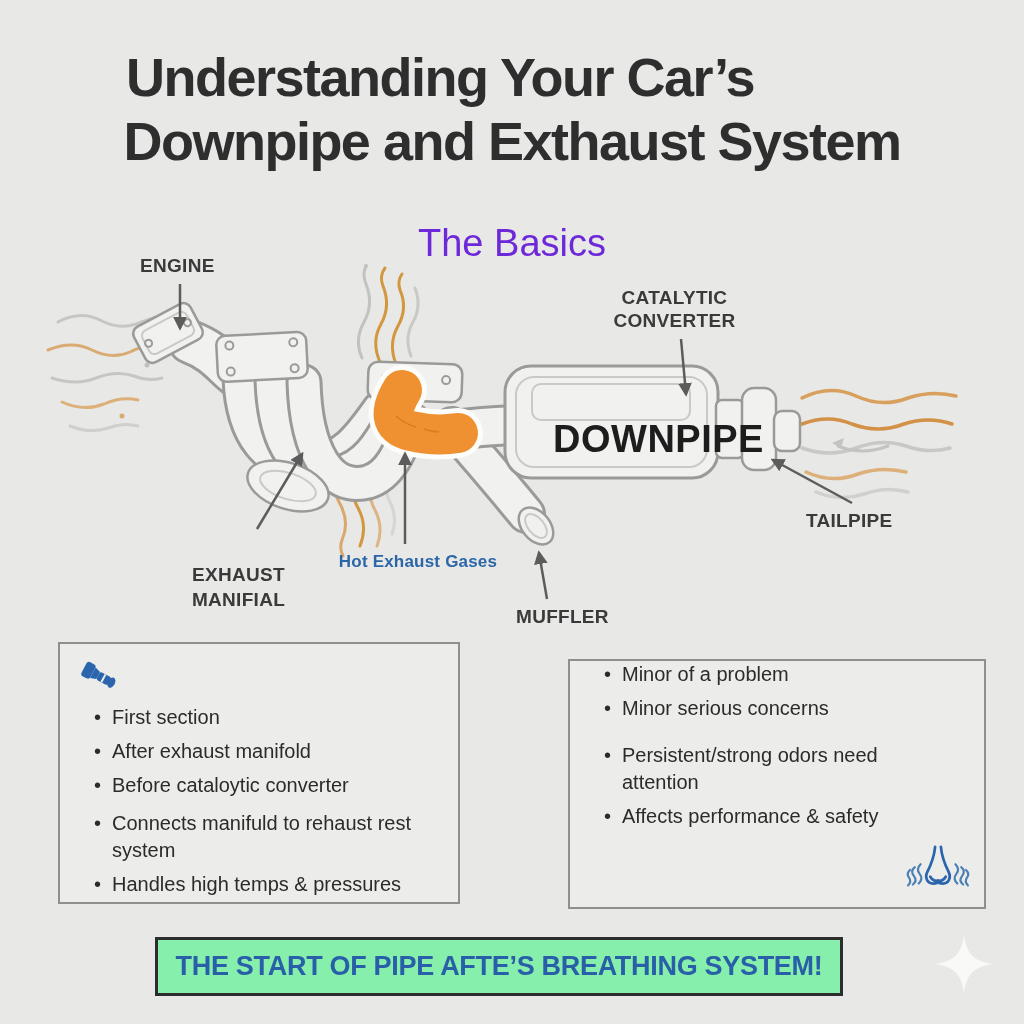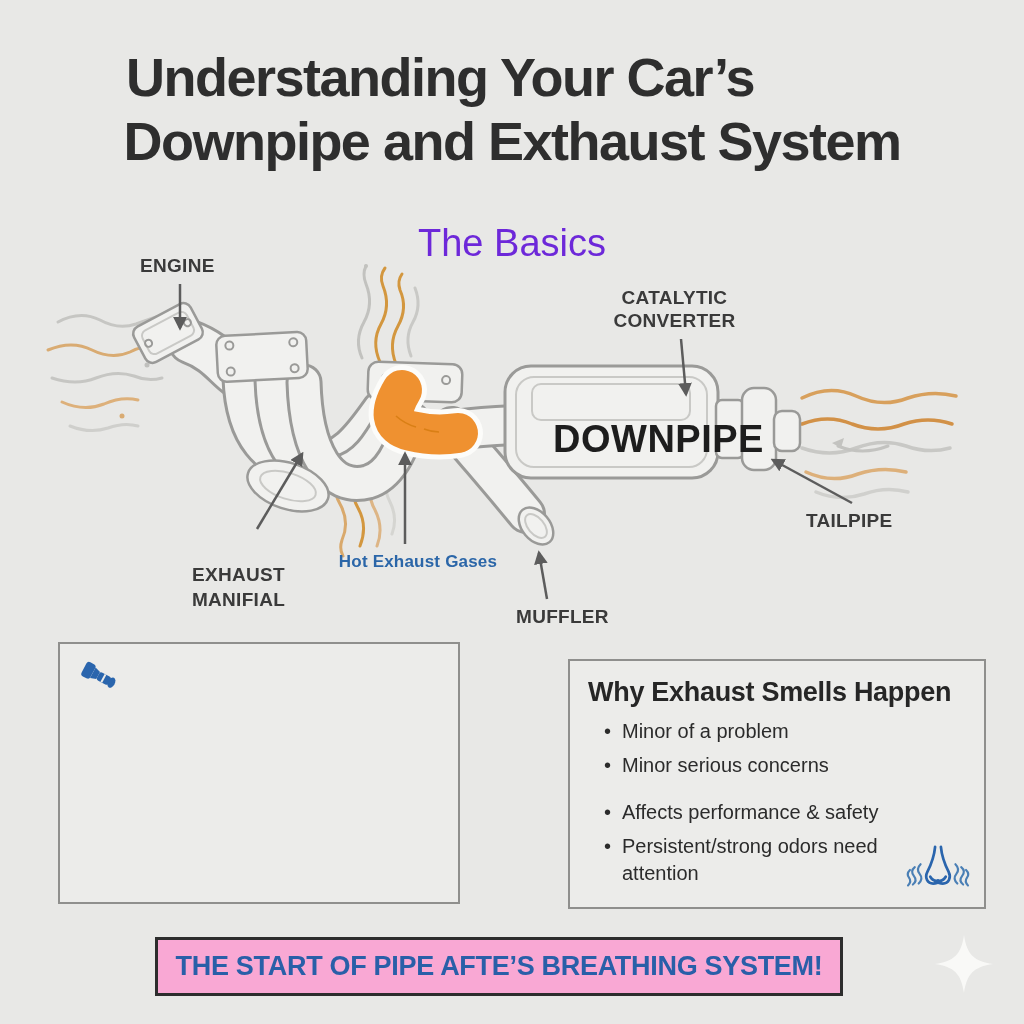--- a/index.html
+++ b/index.html
@@ -33,21 +33,21 @@
   .box1{left:58px;top:642px;width:398px;height:258px;}
   .box2{left:568px;top:659px;width:414px;height:246px;}
   .box-title-row{display:flex;align-items:center;gap:12px;margin:16px 0 10px 18px;}
   .box-title{font-size:27px;font-weight:bold;color:#262626;letter-spacing:-.3px;}
   .bullets{list-style:none;margin:0;padding:0 12px 0 52px;font-size:20px;color:#2b2b2b;line-height:27px;}
   .bullets li{position:relative;margin-bottom:7px;}
   .bullets li::before{content:"•";position:absolute;left:-18px;}
   .bullets2{margin-top:20px;}
   .nose-wrap{right:10px;bottom:8px;}
   
-  .banner{left:155px;top:937px;width:682px;height:53px;background:#f9a8d4;
+  .banner{left:155px;top:937px;width:682px;height:53px;background:#86efac;
     border:3px solid #2d2d2d;display:flex;align-items:center;justify-content:center;}
   .banner-text{font-size:27px;font-weight:bold;color:#295fa8;letter-spacing:-.3px;}
   .art{left:0;top:230px;}
 </style>
 </head>
 <body>
 
 <div class="abs title-line1">Understanding Your Car’s</div>
 <div class="abs title-line2">Downpipe and Exthaust System</div>
 <div class="abs subtitle">The Basics</div>
@@ -194,33 +194,37 @@
     <svg width="42" height="34" viewBox="0 0 42 34">
       <g transform="translate(6,8) rotate(28)" fill="#2a65ad">
         <rect x="0" y="-8" width="10" height="16" rx="3"></rect>
         <path d="M10,-6 L16,-4 L16,4 L10,6 Z"></path>
         <rect x="16" y="-4.5" width="13" height="9" rx="2.5"></rect>
         <rect x="21" y="-4.5" width="2" height="9" fill="#ececea"></rect>
         <ellipse cx="31" cy="0" rx="3.5" ry="5.5"></ellipse>
       </g>
     </svg>
   </div>
+  <ul class="bullets">
+    <li>First section</li>
+    <li>After exhaust manifold</li>
+    <li>Before cataloytic converter</li>
+    <li style="margin-top:11px;">Connects manifuld to rehaust rest system</li>
+    <li>Handles high temps &amp; pressures</li>
+  </ul>
 </div>
 
 <div class="abs infobox box2">
-  <div class="box-title-row">
-    <span class="box-title">Why Exhaust Smells Happen</span>
-  </div>
   <ul class="bullets">
     <li>Minor of a problem</li>
     <li>Minor serious concerns</li>
   </ul>
   <ul class="bullets bullets2" style="width:300px;">
+    <li>Persistent/strong odors need attention</li>
     <li>Affects performance &amp; safety</li>
-    <li>Persistent/strong odors need attention</li>
   </ul>
   <svg class="abs nose-wrap" width="72" height="58" viewBox="-36 -30 72 60">
     <g fill="none" stroke="#2a65ad" stroke-width="2.8" stroke-linecap="round">
       <path d="M-3,-24 C-4,-13 -8,-4 -11,2 C-14,8 -11,14 -5,14 C-2,14 -1,13 0,13 C1,13 2,14 5,14 C11,14 14,8 11,2 C8,-4 4,-13 3,-24"></path>
       <path d="M-8,7 q3,5 8,4"></path>
       <path d="M8,7 q-3,5 -8,4"></path>
     </g>
     <g fill="none" stroke="#4a7fb5" stroke-width="2.2" stroke-linecap="round">
       <path d="M-18,-6 q-5,5 -1,10 q4,5 -1,10"></path>
       <path d="M-24,-3 q-5,4 -1,9 q4,5 -1,9"></path>

